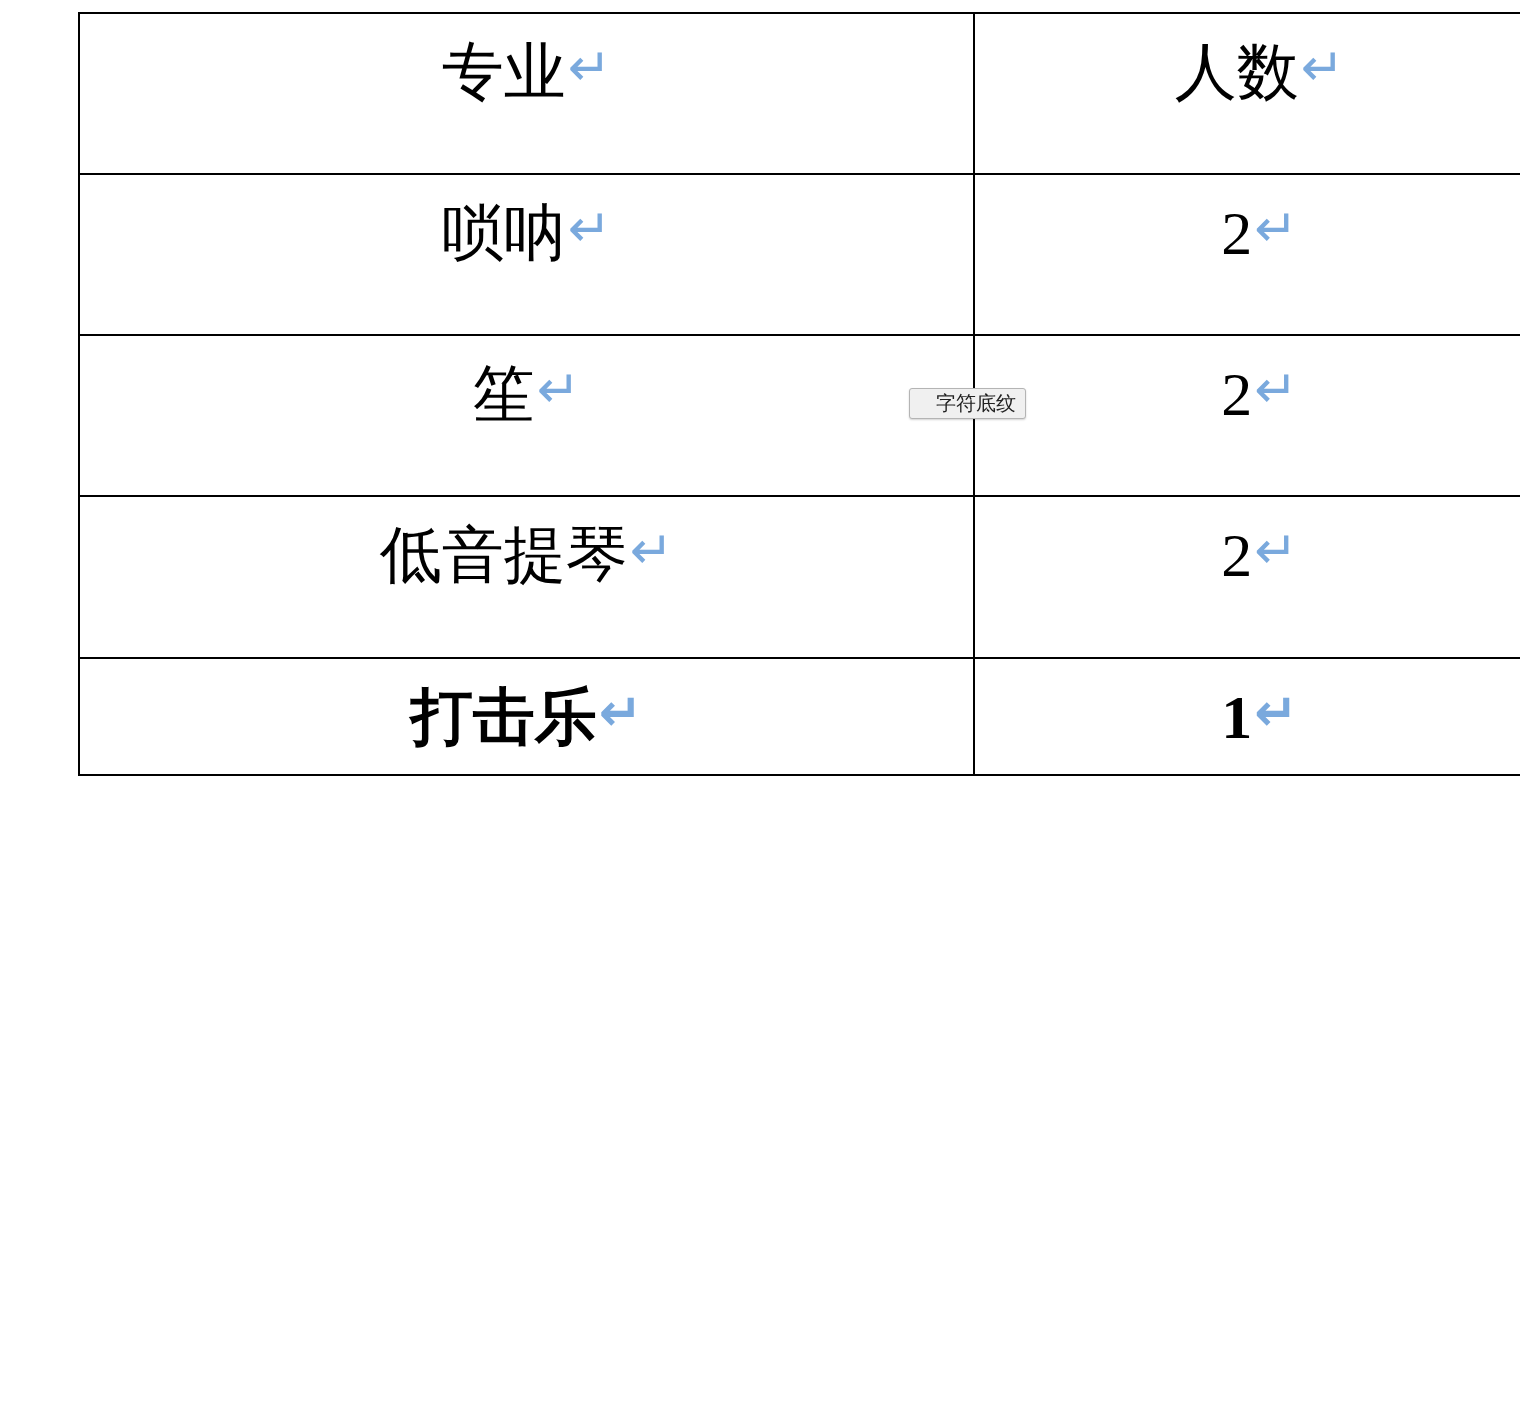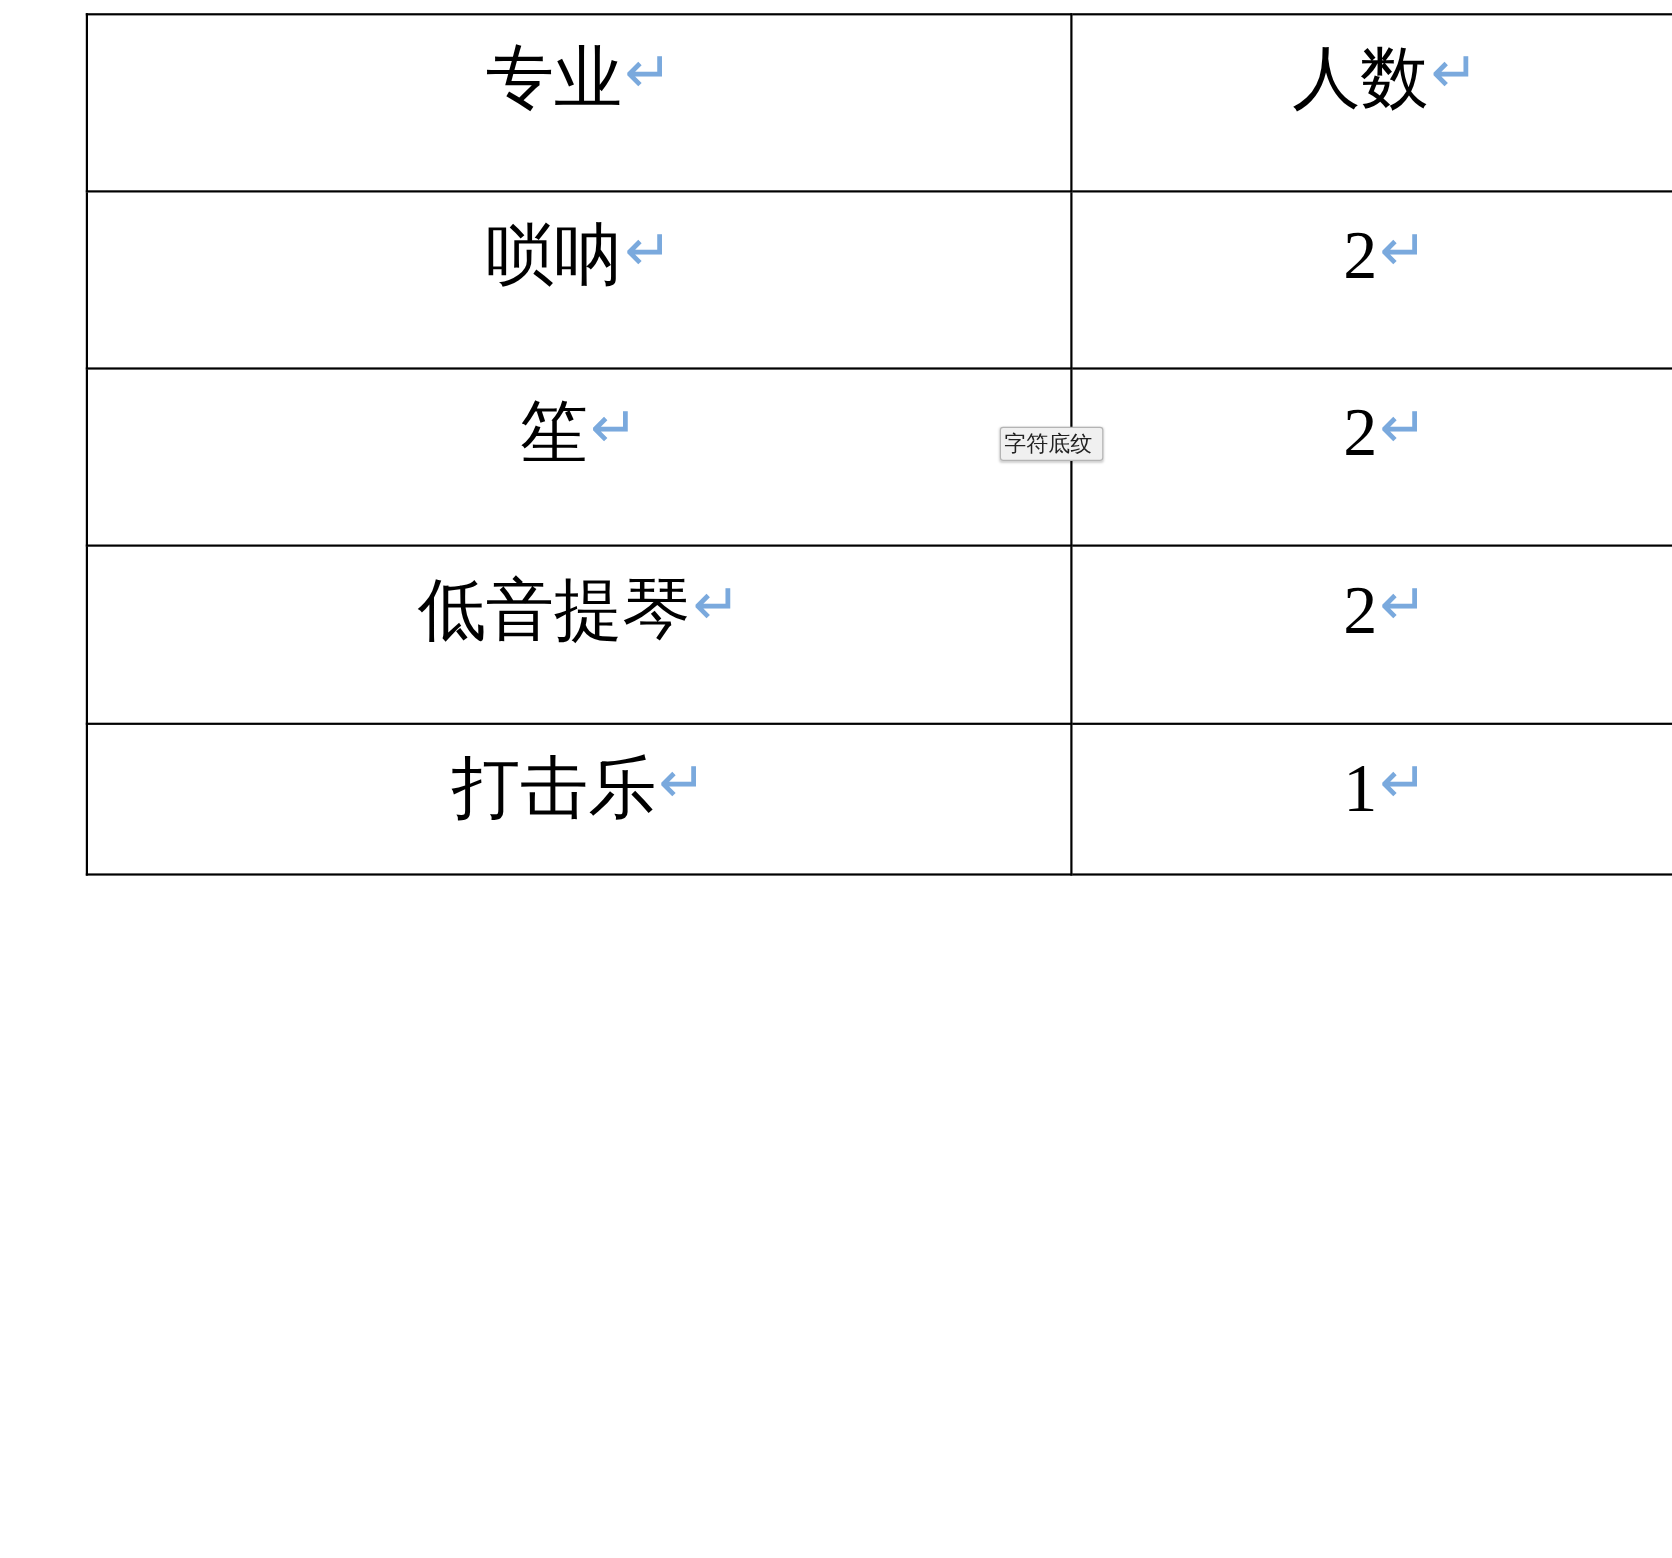--- a/index.html
+++ b/index.html
@@ -48,40 +48,41 @@
     font-size: 62px;
     line-height: 1.18;
     color: #000000;
     padding-top: 22px;
     padding-bottom: 64px;
     white-space: nowrap;
   }
 
   
   tr.row-last .cell-inner {
-    padding-bottom: 40px;
+    padding-bottom: 20px;
+    font-weight: bold;
   }
 
   .pilcrow {
     color: #7aa9dd;
     font-size: 52px;
     font-family: "DejaVu Sans", sans-serif;
     vertical-align: 8px;
     margin-left: 2px;
   }
 
   
   .tooltip {
     position: absolute;
     left: 861px;
     top: 388px;
     background: #f0f0f0;
     border: 1px solid #b4b4b4;
     border-radius: 3px;
-    padding: 4px 9px 5px 3px;
+    padding: 4px 9px 5px 26px;
     font-family: "DejaVu Sans", sans-serif;
     font-size: 20px;
     color: #222222;
     line-height: 1;
     box-shadow: 0 1px 2px rgba(0,0,0,0.18);
     white-space: nowrap;
   }
 </style>
 </head>
 <body>

